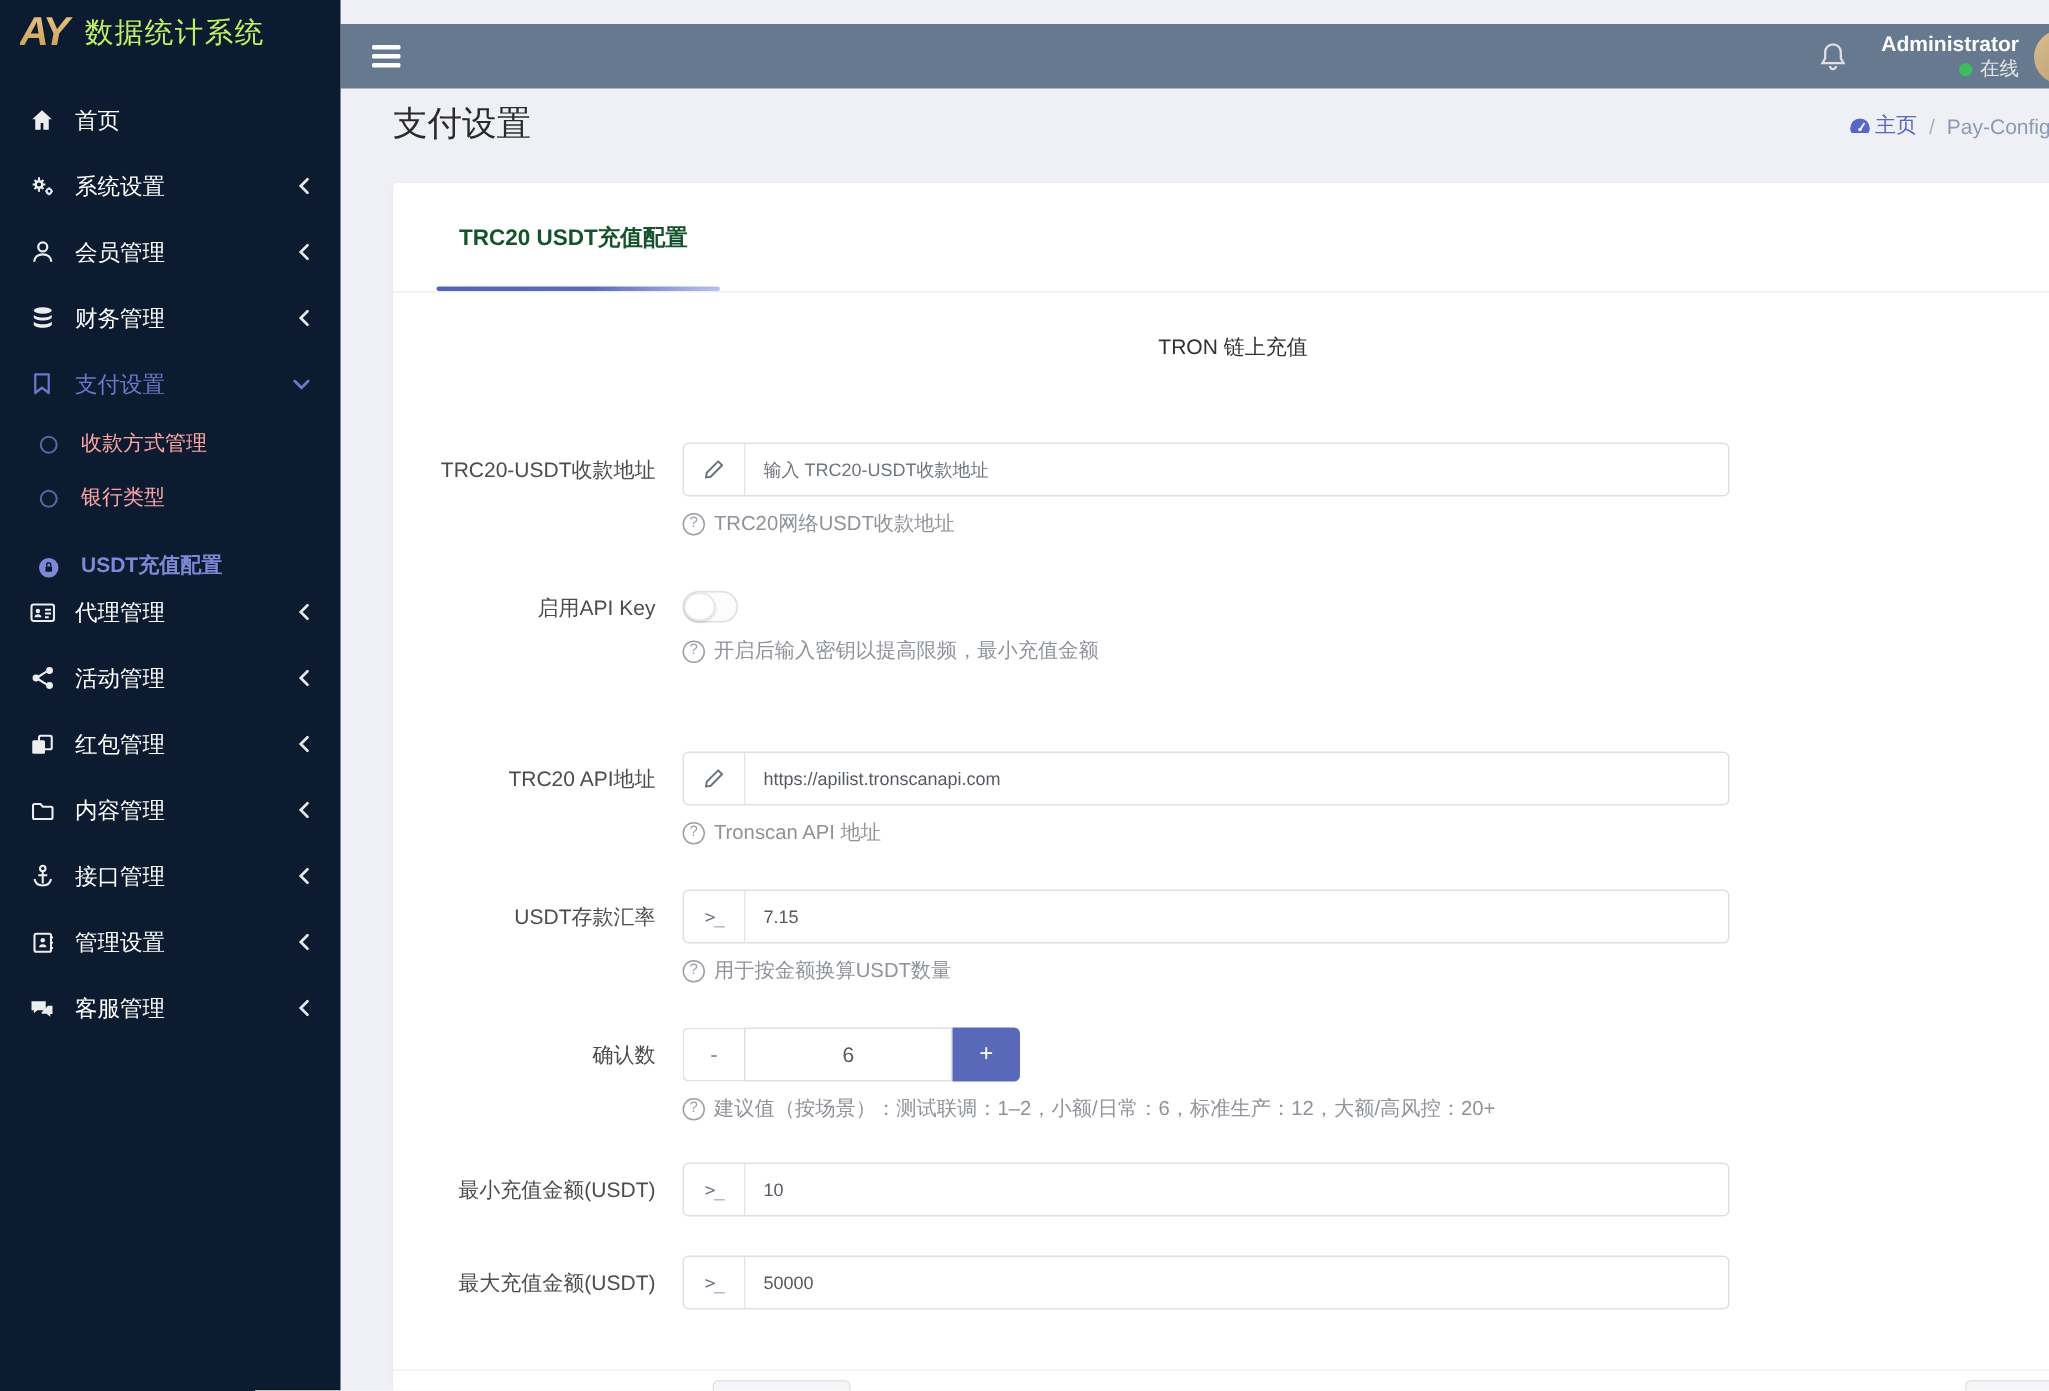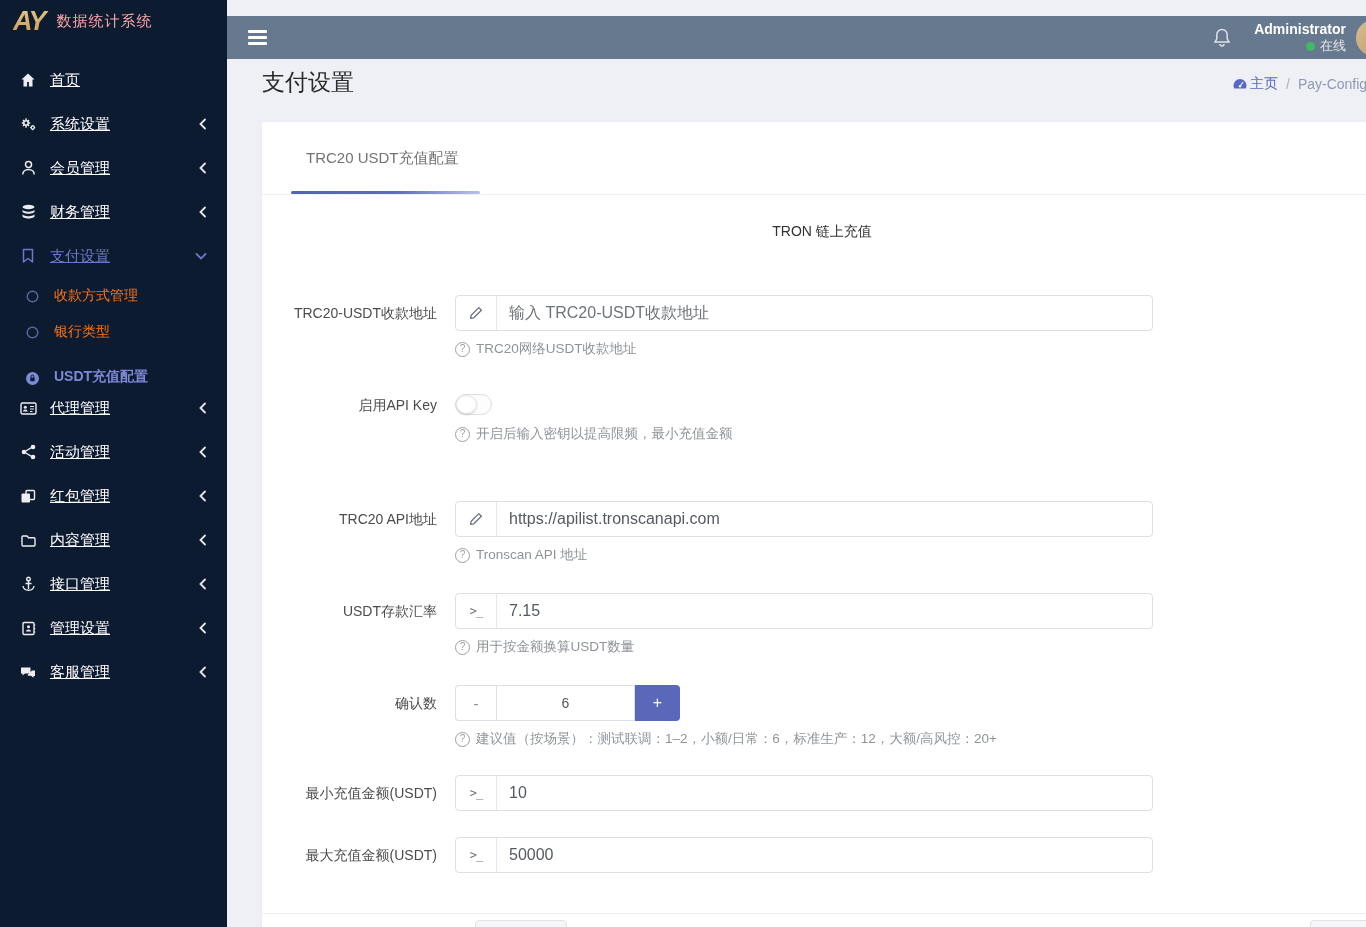--- a/index.html
+++ b/index.html
@@ -17,33 +17,33 @@
     position:absolute; left:0; top:0; width:227px; height:927px;
     background:#0d1b31; z-index:5;
   }
   .logo-row { height:43px; display:flex; align-items:center; padding-left:13px; }
   .logo-mark {
     font-style:italic; font-weight:900; font-size:27px; letter-spacing:-2px;
     background:linear-gradient(180deg,#e8c98c 0%,#c89a4e 100%);
     -webkit-background-clip:text; background-clip:text; color:transparent;
     padding-right:4px;
   }
-  .brand-title { color:#fca5a5; font-size:15px; margin-left:8px; letter-spacing:1px; }
+  .brand-title { color:#bef264; font-size:19px; margin-left:8px; letter-spacing:1px; }
   .menu { padding-top:15px; }
   .menu-item {
     height:44px; display:flex; align-items:center;
-    padding:0 20px 0 17px; color:#fff; font-size:15px; cursor:pointer;text-decoration:underline;
+    padding:0 20px 0 17px; color:#fff; font-size:15px; cursor:pointer;
   }
   .menu-item .mi-icon { width:22px; margin-right:11px; display:flex; justify-content:center; color:#fff; opacity:.92; }
   .menu-item .chev { margin-left:auto; display:flex; color:#fff; opacity:.9; }
   .menu-item.active { color:#6d76c9; }
   .menu-item.active .mi-icon, .menu-item.active .chev { color:#6d76c9; opacity:1; }
   .submenu-item {
     height:36px; display:flex; align-items:center;
-    padding-left:22px; color:#f97316; font-size:14px; cursor:pointer;
+    padding-left:22px; color:#fca5a5; font-size:14px; cursor:pointer;
   }
   .submenu-item .mi-icon { width:20px; margin-right:12px; display:flex; justify-content:center; color:#5c659f; }
   .submenu-item.active { color:#7d89d6; font-weight:bold;align-items:flex-end; }
   .submenu-item.active .mi-icon { color:#7d89d6; }
 
   
   .topbar {
     position:absolute; left:227px; top:16px; right:0; height:43px;
     background:#66798f; z-index:4; display:flex; align-items:center;
   }
@@ -75,21 +75,21 @@
   .breadcrumb .bc-home { color:#5867c3; display:flex; align-items:center; gap:2px; cursor:pointer; }
   .breadcrumb .bc-sep { color:#aab2c0; margin:0 8px; }
   .breadcrumb .bc-current { color:#8e9ab3; }
 
   
   .card {
     position:relative; margin-left:35px; width:1250px; height:812px;
     background:#fff; border-radius:3px; box-shadow:0 1px 3px rgba(0,0,0,.04);
   }
   .tabs { height:73px; border-bottom:1px solid #f0f0f2; position:relative; display:flex; align-items:center; padding-left:44px; }
-  .tab { font-size:15px; font-weight:normal; color:#737373; cursor:pointer; }
+  .tab { font-size:15px; font-weight:bold; color:#14532d; cursor:pointer; }
   .tab-underline {
     position:absolute; left:29px; bottom:0; width:189px; height:3px; border-radius:2px;
     background:linear-gradient(90deg,#5265b4 0%,#5c6bc0 55%,#b9c1ea 100%);
   }
   .card-body { padding-top:28px; }
   .form-area { width:1120px; }
   .section-title { text-align:center; font-size:14px; color:#303133; margin-bottom:54px; }
 
   .form-row { display:flex; margin-bottom:29px; }
   .form-row.gap-lg { margin-bottom:58px; }
@@ -105,21 +105,21 @@
     border:1px solid #dcdfe6; border-radius:4px;
     display:flex; align-items:center; overflow:hidden;
   }
   .input-prefix {
     width:41px; height:100%; flex:none; display:flex; align-items:center; justify-content:center;
     border-right:1px solid #e4e7ed; color:#6b7280;
   }
   .term-glyph { font-family:"DejaVu Sans Mono","Liberation Mono",monospace; font-size:12px; color:#6b7280; letter-spacing:-1px; }
   .input-group input {
     flex:1; border:none; outline:none; height:100%; padding:0 12px;
-    font-size:16px; color:#555a61; font-family:"Liberation Sans","DejaVu Sans",sans-serif; background:transparent;
+    font-size:12px; color:#555a61; font-family:"Liberation Sans","DejaVu Sans",sans-serif; background:transparent;
   }
   .input-group input::placeholder { color:#6f747c; opacity:1; }
   .help-line { margin-top:9px; display:flex; align-items:center; gap:6px; font-size:13.5px; color:#8f9399; }
   .help-icon {
     width:15px; height:15px; flex:none; border:1px solid #9b9fa5; border-radius:50%;
     display:flex; align-items:center; justify-content:center;
     font-size:10px; color:#9b9fa5; line-height:1;
   }
 
   

